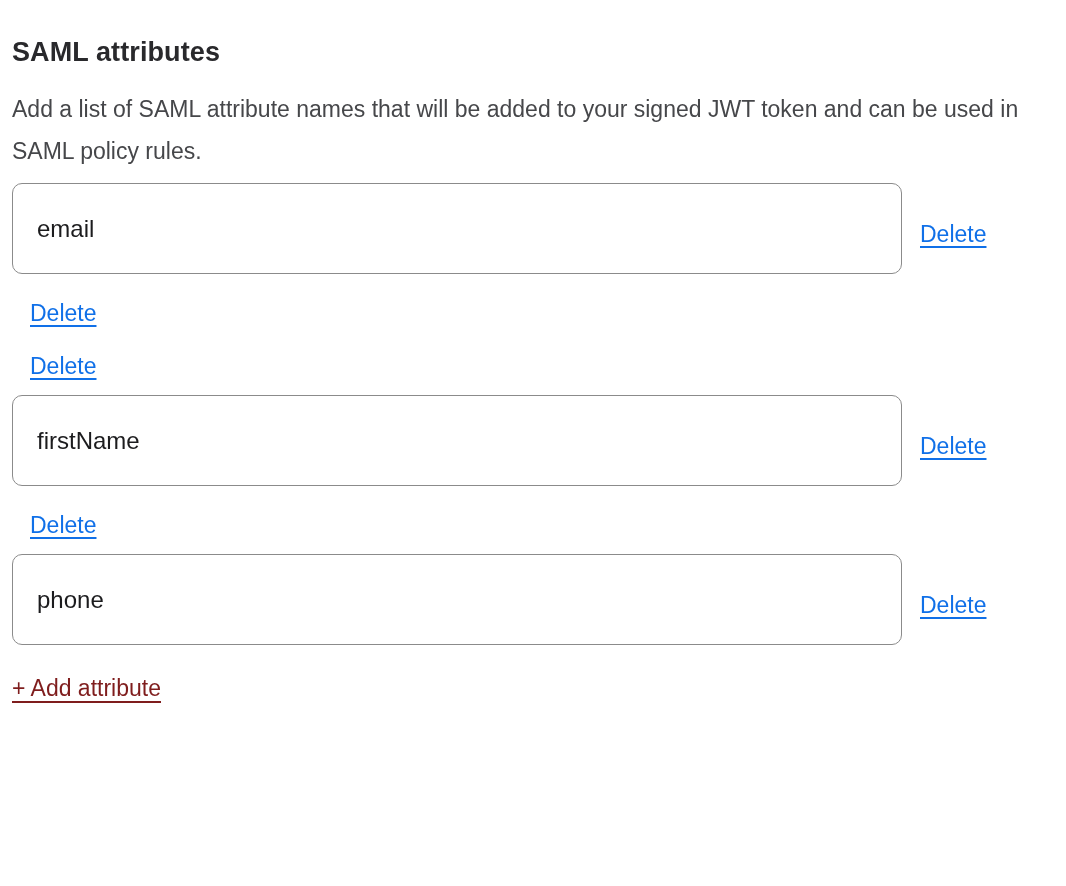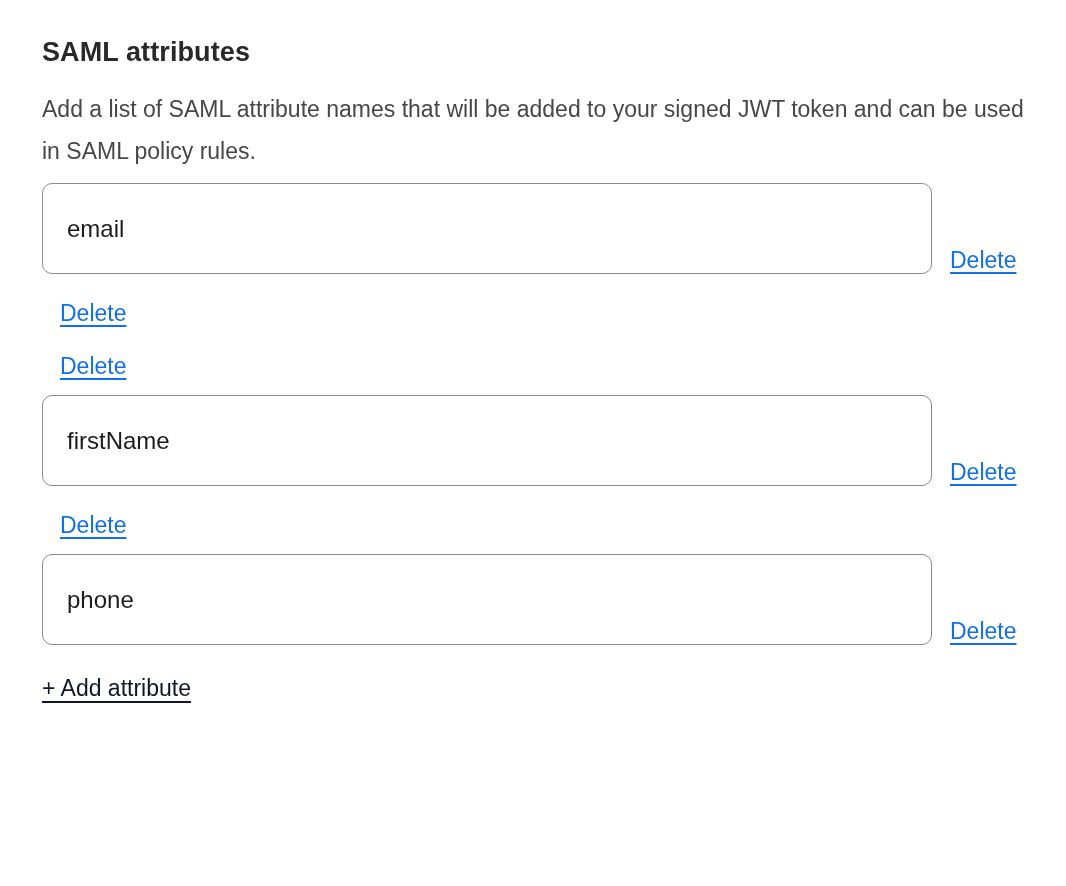--- a/index.html
+++ b/index.html
@@ -4,41 +4,41 @@
 <style>
   * { box-sizing: border-box; margin: 0; padding: 0; }
   html, body {
     width: 1066px;
     background: #ffffff;
     font-family: "Liberation Sans", "DejaVu Sans", sans-serif;
   }
   .container {
     width: 1066px;
     height: 886px;
-    padding: 36px 30px 0 42px;
+    padding: 36px 30px 0 12px;
     background: #ffffff;
   }
   h2.section-title {
     font-size: 27px;
     line-height: 32px;
     font-weight: 700;
     color: #29292c;
     margin: 0 0 20px 0;
     letter-spacing: 0.1px;
   }
   p.section-description {
     font-size: 23px;
     line-height: 42px;
     color: #46474a;
     max-width: 1010px;
     margin: 4px 0 11px 0;
   }
   .attr-row {
     display: flex;
-    align-items: flex-end;
+    align-items: center;
     margin-bottom: 15px;
   }
   .attr-input {
     width: 890px;
     height: 91px;
     border: 1.5px solid #8b8b8b;
     border-radius: 10px;
     background: #ffffff;
     font-family: "Liberation Sans", "DejaVu Sans", sans-serif;
     font-size: 24px;
@@ -56,21 +56,21 @@
     text-underline-offset: 4px;
     text-decoration-thickness: 1.5px;
     cursor: pointer;
     white-space: nowrap;
   }
   .add-link {
     display: inline-block;
     margin-top: 14px;
     font-size: 23px;
     line-height: 28px;
-    color: #0f172a;
+    color: #7f1d1d;
     text-underline-offset: 5px;
     text-decoration-thickness: 1.5px;
     cursor: pointer;
   }
 </style>
 </head>
 <body>
 
 <div class="container">
 

